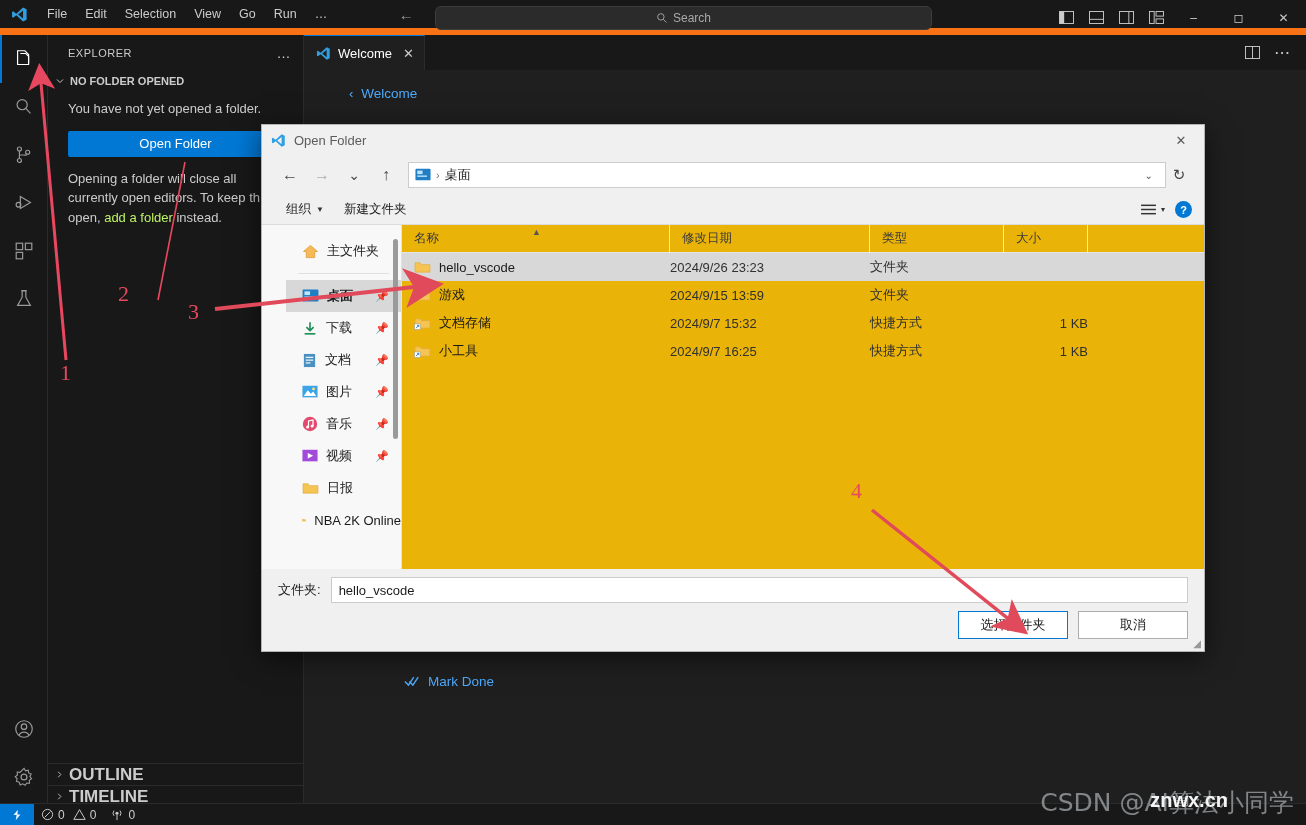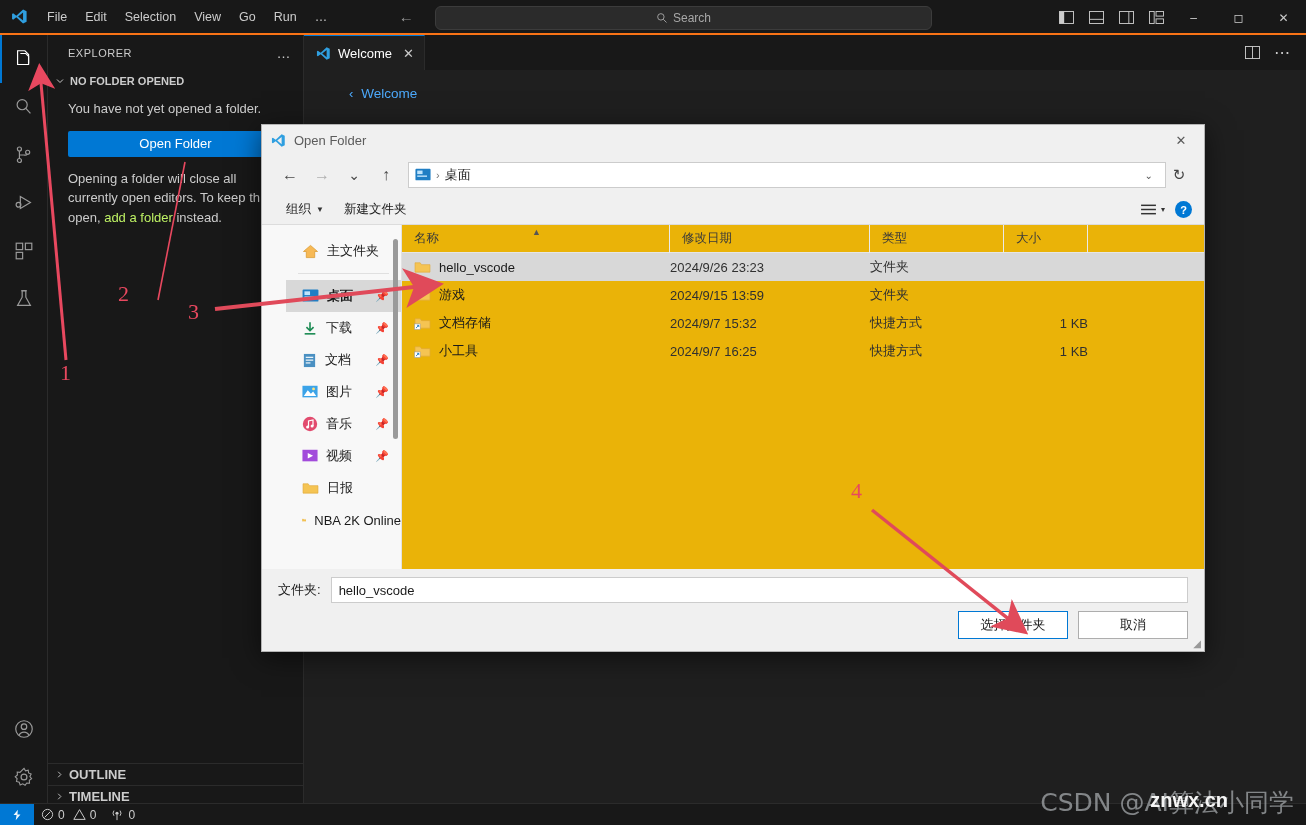--- a/index.html
+++ b/index.html
@@ -7,21 +7,21 @@
     width: 1306px; height: 825px;
     overflow: hidden;
     font-family: "Liberation Sans", "DejaVu Sans", sans-serif;
     background: #1f1f1f;
   }
   #root { position: relative; width: 1306px; height: 825px; }
 
   
   .vsc-titlebar {
     position: absolute; top: 0; left: 0; width: 1306px; height: 35px;
-    background: #181818; border-bottom: 2px solid #f97316;
+    background: #181818; border-bottom: 7px solid #f97316;
     display: flex; align-items: center;
   }
   .vsc-logo { width: 38px; height: 35px; display: flex; align-items: center; justify-content: center; }
   .vsc-menu { display: flex; align-items: center; gap: 0px; }
   .vsc-menu-item {
     color: #cccccc; font-size: 12.5px; padding: 4px 9px; border-radius: 4px;
     white-space: nowrap; cursor: default;
   }
   .vsc-nav { display: flex; align-items: center; margin-left: 60px; gap: 16px; }
   .nav-arrow { color: #9a9a9a; font-size: 15px; width: 20px; text-align: center; }
@@ -65,21 +65,21 @@
   .sb-btn {
     display: block; width: 100%; height: 26px; background: #0078d4; color: #ffffff;
     border: none; border-radius: 2px; font-size: 13px; cursor: pointer;
     font-family: inherit; margin-bottom: 12px;
   }
   .sb-small { font-size: 13px; color: #cccccc; line-height: 1.5; }
   .sb-link { color: #bef264; cursor: pointer; }
   .sb-bottom { position: absolute; bottom: 0; left: 0; width: 256px; }
   .sb-collapsed {
     height: 22px; border-top: 1px solid #2b2b2b; display: flex; align-items: center;
-    gap: 4px; padding-left: 6px; font-size: 13px; font-weight: bold; color: #cccccc;
+    gap: 4px; padding-left: 6px; font-size: 17px; font-weight: bold; color: #cccccc;
   }
 
   
   .editor-area { position: absolute; left: 304px; top: 35px; width: 1002px; height: 772px; background: #1f1f1f; }
   .tabs-row { height: 35px; background: #181818; display: flex; align-items: stretch; }
   .tab {
     display: flex; align-items: center; gap: 7px; padding: 0 10px 0 12px;
     background: #1f1f1f; color: #ffffff; font-size: 13px;
     border-right: 1px solid #2b2b2b; border-top: 1px solid #0078d4; position: relative;
   }
@@ -385,20 +385,35 @@
         </div>
         <div class="ta-btn">⋯</div>
       </div>
     </div>
 
     <div class="welcome-crumb">
       <span class="crumb-chev">‹</span>
       <span class="crumb-link">Welcome</span>
     </div>
 
+    <div class="welcome-body" style="margin-top:520px">
+      <div class="wb-row">
+        <span class="radio-circle"></span>
+        <span class="wb-label">Keep exploring!</span>
+      </div>
+      <div class="wb-row" style="margin-top:38px">
+        <span class="markdone">
+          <svg width="16" height="13" viewBox="0 0 18 14">
+            <path d="M1 7 L5 11 L11 2" fill="none" stroke="#4daafc" stroke-width="1.6"></path>
+            <path d="M6 7 L10 11 L16 2" fill="none" stroke="#4daafc" stroke-width="1.6"></path>
+          </svg>
+          <span>Mark Done</span>
+        </span>
+      </div>
+    </div>
   </div>
 
   <div class="dialog">
     <div class="dlg-title">
       <svg width="15" height="15" viewBox="0 0 24 24">
         <path d="M17 2 L22 4.5 V19.5 L17 22 L7.5 13.2 L3 16.5 L1.5 15.5 V8.5 L3 7.5 L7.5 10.8 Z" fill="#2f9fe0"></path>
         <path d="M17 6.2 V17.8 L10 12 Z" fill="#f0f0f0"></path>
       </svg>
       <span class="dlg-title-text">Open Folder</span>
       <div class="dlg-close">✕</div>

